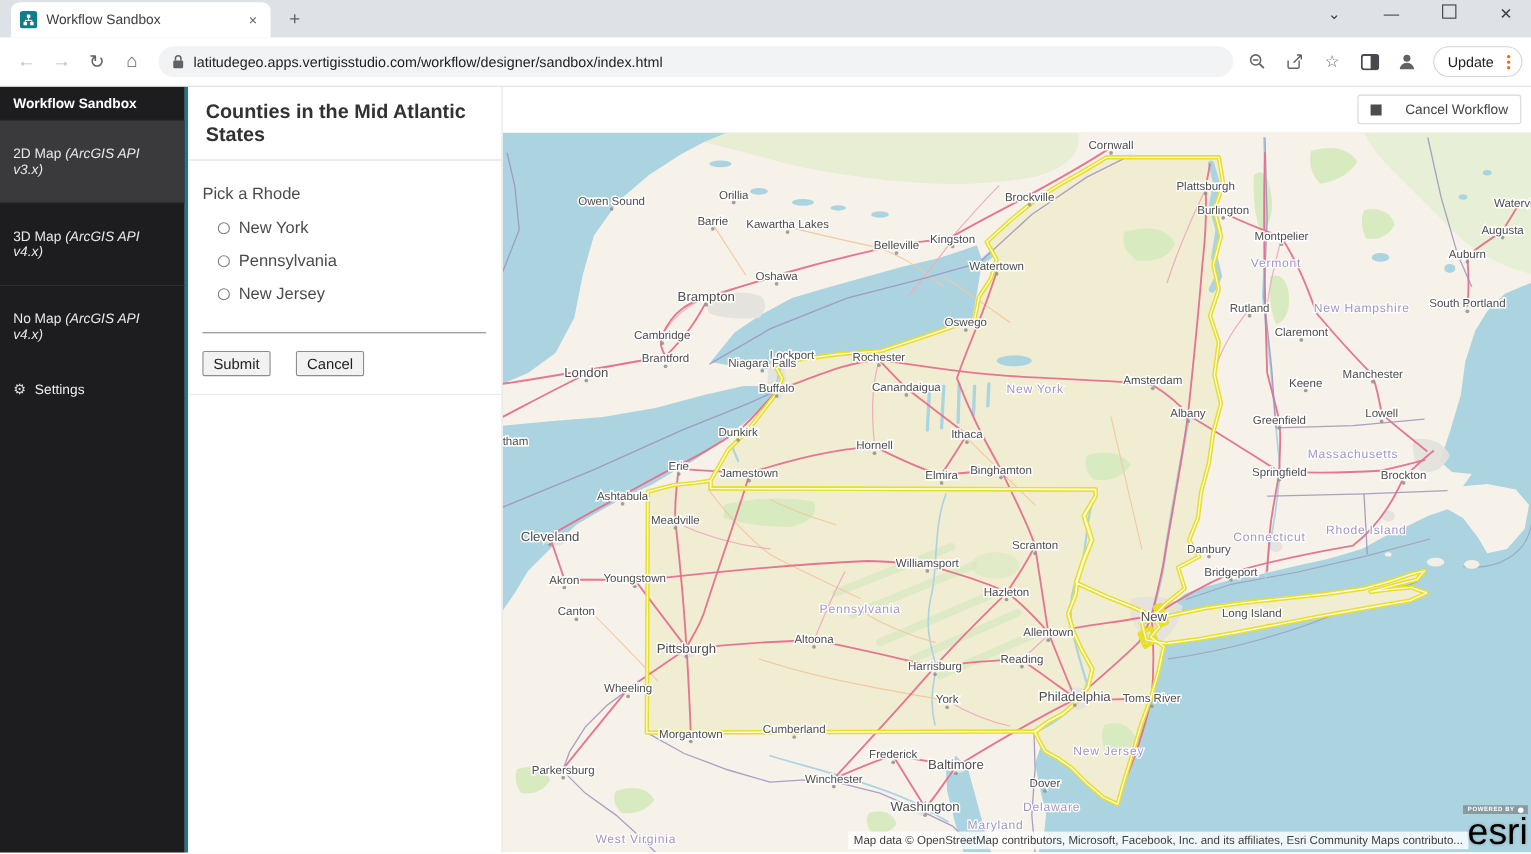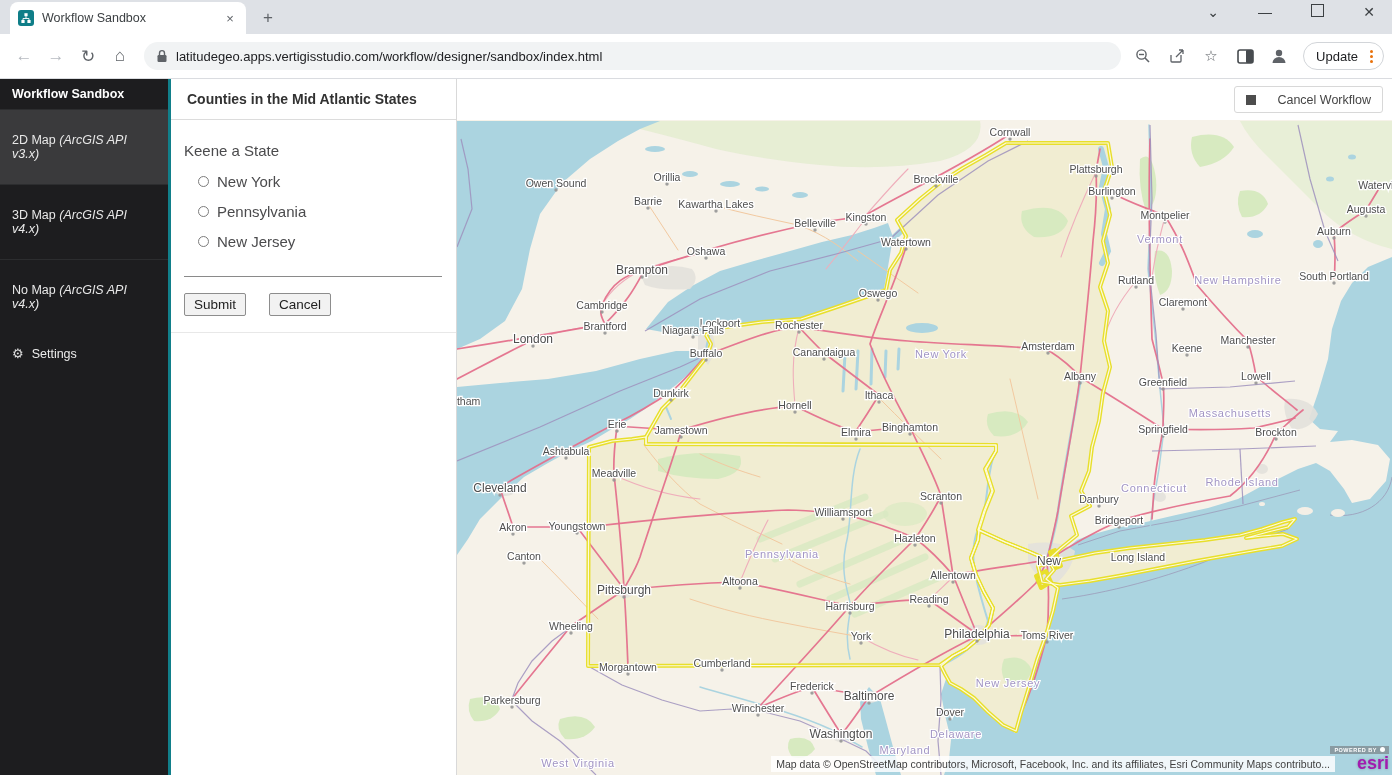--- a/index.html
+++ b/index.html
@@ -30,21 +30,21 @@
   .content{display:flex;height:696px;}
   .sidebar{width:168px;background:#1d1d1f;color:#ededed;flex:none;}
   .sb-header{font-size:12.5px;font-weight:bold;color:#fff;padding:8px 12px;}
   .sb-item{font-size:12.5px;padding:23px 12px;border-top:1px solid #2c2d2f;color:#e8e8e8;cursor:pointer;}
   .sb-item em{font-style:italic;}
   .sb-item.sel{background:#3a3a3c;}
   .sb-settings{font-size:12.5px;padding:10px 12px;display:flex;align-items:center;gap:8px;margin-top:2px;}
   .gear{font-size:13px;color:#dcdcdc;}
   .teal{width:3px;background:#117f8a;flex:none;}
   .form-panel{width:286px;background:#fff;border-right:1px solid #d9d9d9;box-sizing:border-box;flex:none;}
-  .form-title{font-size:14px;font-weight:bold;color:#323232;padding:12px 16px;border-bottom:1px solid #dcdcdc;}
+  .form-title{font-size:18px;font-weight:bold;color:#323232;padding:12px 16px;border-bottom:1px solid #dcdcdc;}
   .form-card{padding:4px 14px 16px 13px;border-bottom:1px solid #e8e8e8;}
   .question{font-size:15px;color:#4b4b4d;margin:18px 0 14px 0;}
   .radio-row{display:flex;align-items:center;gap:8px;margin:0 0 13px 14px;}
   .radio-row input{appearance:none;-webkit-appearance:none;width:11px;height:11px;border:1px solid #7c7c7c;
     border-radius:50%;margin:0;background:#fff;}
   .radio-label{font-size:15px;color:#4b4b4d;}
   .form-hr{border:none;border-top:1px solid #8a8a8a;margin:26px 0 0 0;}
   .btn-row{margin-top:16px;display:flex;gap:23px;}
   .form-btn{font-family:"Liberation Sans",sans-serif;font-size:13.5px;color:#222;background:#f2f2f2;
     border:1px solid #8d8d8d;border-radius:2px;padding:3px 9px;}
@@ -74,21 +74,21 @@
   .rmaj{stroke:#e4708c;stroke-width:1.7;fill:none;stroke-linecap:round;opacity:.95;}
   .rsec{stroke:#efaebb;stroke-width:1.1;fill:none;stroke-linecap:round;}
   .rter{stroke:#f2c9a0;stroke-width:1;fill:none;stroke-linecap:round;}
   .ridge{stroke:#d8e9c2;stroke-width:7;fill:none;opacity:.8;stroke-linecap:round;}
   .attribution{position:absolute;right:57px;bottom:3px;background:rgba(255,255,255,.82);
     font-size:10.5px;color:#3f3f3f;padding:2px 5px;white-space:nowrap;}
   .esri-logo{position:absolute;right:3px;bottom:4px;text-align:right;}
   .powered{display:inline-flex;align-items:center;gap:3px;background:rgba(130,145,150,.85);color:#fff;
     font-size:5.5px;letter-spacing:.5px;padding:1px 4px;font-weight:bold;}
   .powered i{width:5px;height:5px;border-radius:50%;background:#fff;display:block;}
-  .brand{font-size:18px;font-weight:bold;color:#a21caf;line-height:.85;text-shadow:0 0 3px rgba(0,0,0,.25);}
+  .brand{font-size:34px;font-weight:normal;color:#000000;line-height:.85;text-shadow:0 0 3px rgba(0,0,0,.25);}
 </style>
 </head>
 <body>
 
 <div class="titlebar">
   <div class="tab">
     <svg width="16" height="16" viewBox="0 0 16 16">
       <rect x="0" y="0" width="16" height="16" rx="3" fill="#0f7e88"></rect>
       <path d="M8,6 L8,8.5 M5,10 L5,8.5 L11,8.5 L11,10" stroke="#fff" stroke-width="0.9" fill="none"></path>
       <rect x="6.4" y="3.2" width="3.2" height="3" fill="#fff"></rect>
@@ -171,21 +171,21 @@
     <div class="sb-settings">
       <span class="gear">⚙</span>
       <span>Settings</span>
     </div>
   </aside>
   <div class="teal"></div>
 
   <section class="form-panel">
     <div class="form-title">Counties in the Mid Atlantic States</div>
     <div class="form-card">
-      <div class="question">Keene a State</div>
+      <div class="question">Pick a Rhode</div>
       <label class="radio-row">
         <input type="radio" name="state" style="">
         <span class="radio-label">New York</span>
       </label>
       <label class="radio-row">
         <input type="radio" name="state" style="">
         <span class="radio-label">Pennsylvania</span>
       </label>
       <label class="radio-row">
         <input type="radio" name="state" style="">

